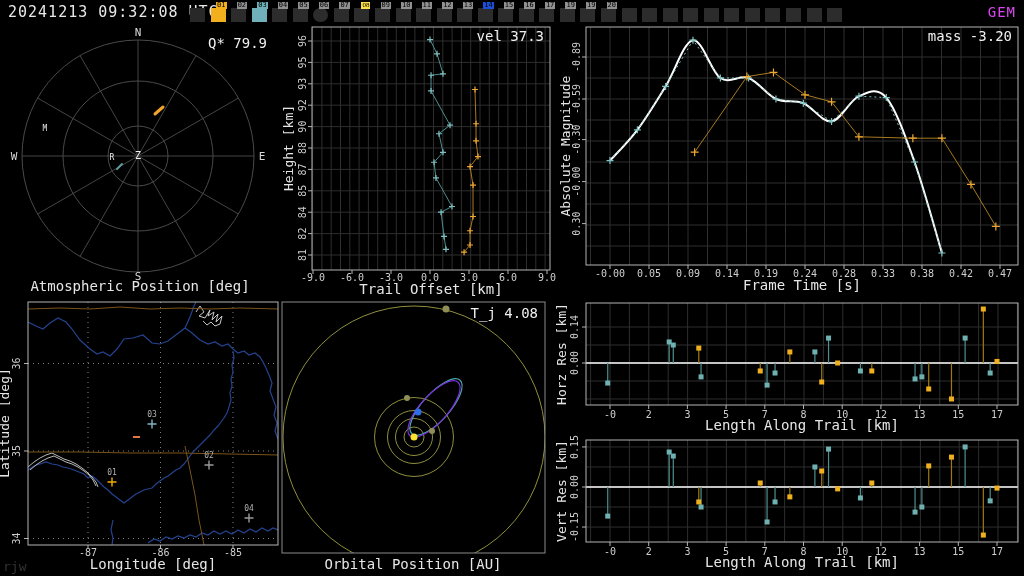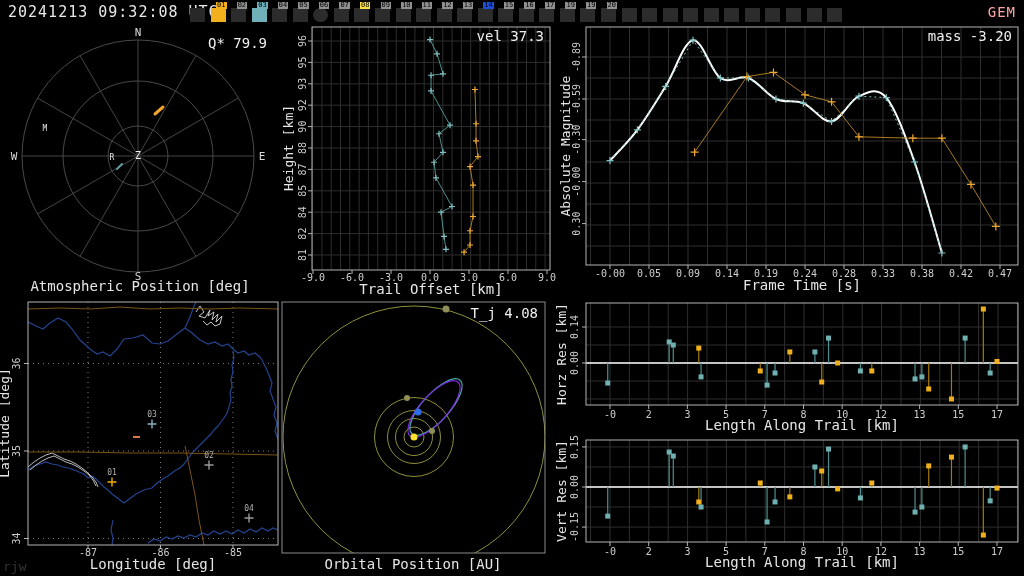--- a/index.html
+++ b/index.html
@@ -1,20 +1,20 @@
 <!DOCTYPE html>
 <html><head>
 <meta charset="utf-8">
 <style>
   html,body{margin:0;padding:0;background:#000;}
   #screen{position:relative;width:1024px;height:576px;background:#000;overflow:hidden;
           font-family:"DejaVu Sans Mono",monospace;}
   #topbar{position:absolute;left:0;top:0;width:1024px;height:24px;background:#000;z-index:5;}
   #timestamp{position:absolute;left:8px;top:3px;font-size:15px;color:#e8e8e8;letter-spacing:1px;}
-  #shower{position:absolute;right:8px;top:4px;font-size:14px;color:#fca5a5;letter-spacing:1px;}
+  #shower{position:absolute;right:8px;top:4px;font-size:14px;color:#d946ef;letter-spacing:1px;}
   #thumbs{position:absolute;left:0;top:0;width:1024px;height:24px;}
   .thumb{position:absolute;top:8px;width:15px;height:14px;}
   .thumb .tab{position:absolute;top:-6px;right:-1px;font-size:7px;line-height:7px;
               padding:0 1px;color:#000;font-family:"DejaVu Sans Mono",monospace;}
   #canvas{position:absolute;left:0;top:0;z-index:1;}
   #watermark{position:absolute;left:3px;bottom:2px;font-size:13px;color:#343434;z-index:6;}
   svg text{font-family:"DejaVu Sans Mono",monospace;}
 </style>
 </head>
 <body>
@@ -511,21 +511,21 @@
         <div class="thumb" style="left: 292.75px; background: rgb(44, 44, 44); text-decoration: underline;">
           <span class="tab" style="background: rgb(144, 144, 144);">05</span>
         </div>
         <div class="thumb" style="left: 313.3px; background: rgb(44, 44, 44); border-radius: 7px;">
           <span class="tab" style="background: rgb(144, 144, 144);">06</span>
         </div>
         <div class="thumb" style="left: 333.85px; background: rgb(44, 44, 44);">
           <span class="tab" style="background: rgb(144, 144, 144);">07</span>
         </div>
         <div class="thumb" style="left: 354.4px; background: rgb(44, 44, 44);">
-          <span class="tab" style="background: #fde047;">08</span>
+          <span class="tab" style="background: #fde047; font-family: Liberation Serif, serif;">08</span>
         </div>
         <div class="thumb" style="left: 374.95px; background: rgb(44, 44, 44);">
           <span class="tab" style="background: rgb(144, 144, 144); text-align: center;">09</span>
         </div>
         <div class="thumb" style="left: 395.5px; background: rgb(44, 44, 44);">
           <span class="tab" style="background: rgb(144, 144, 144);">10</span>
         </div>
         <div class="thumb" style="left: 416.05px; background: rgb(44, 44, 44);">
           <span class="tab" style="background: rgb(144, 144, 144);">11</span>
         </div>

